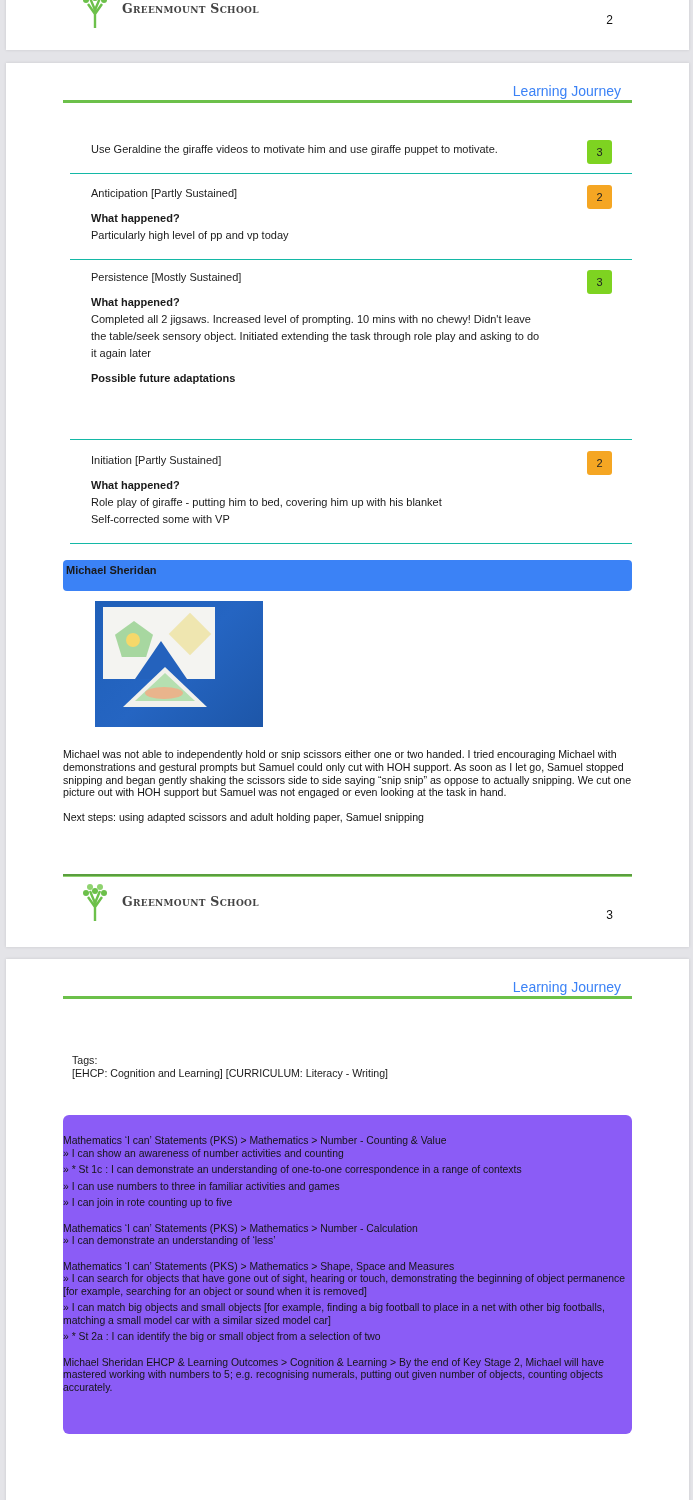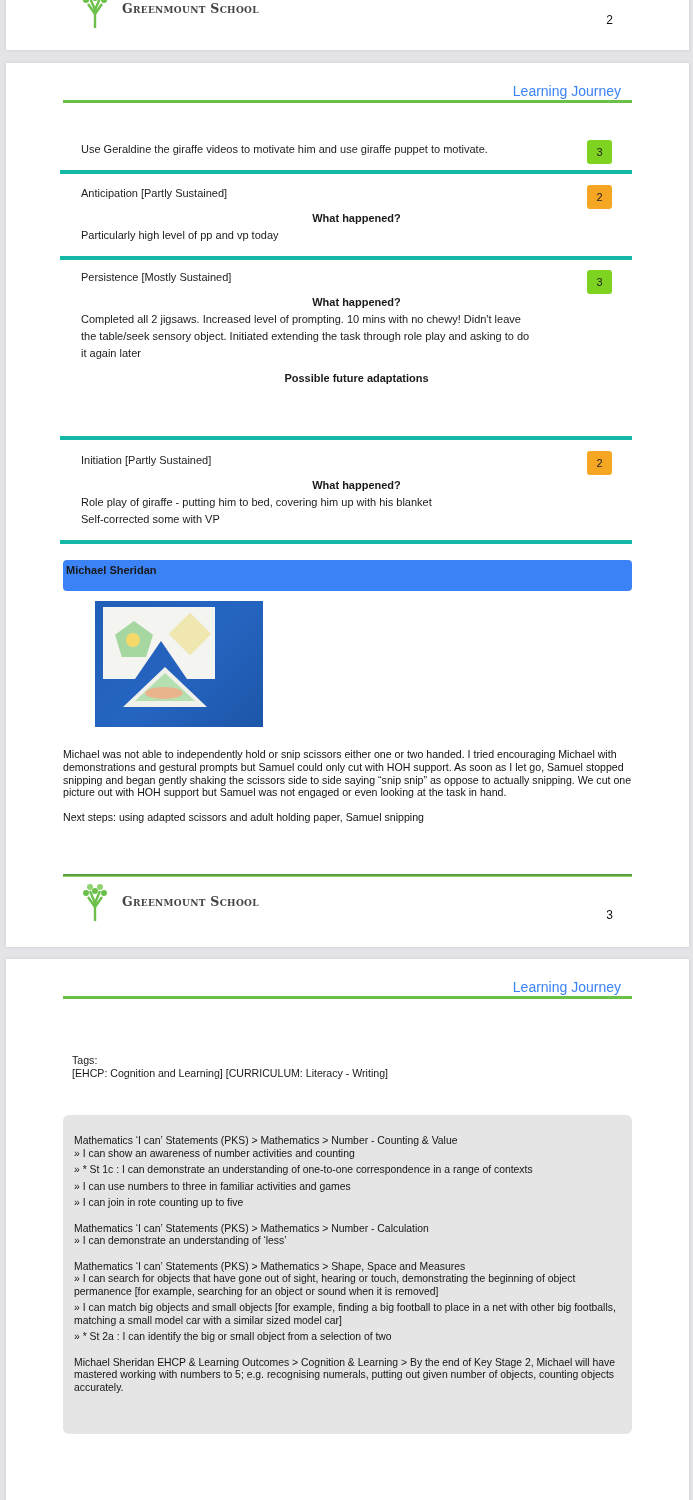--- a/index.html
+++ b/index.html
@@ -63,29 +63,29 @@
       position: absolute;
       left: 57px;
       right: 57px;
       height: 3px;
       background: #5a9e3e;
       border-bottom: 1px solid #8fd36f;
     }
 
     .entry {
       position: absolute;
-      left: 54px;
-      right: 57px;
-      border-bottom: 4px solid #14b8a6;
+      left: 64px;
+      right: 57px;
+      border-bottom: 1px solid #14b8a6;
       padding-left: 21px;
       font-size: 11px;
       line-height: 17px;
     }
     .entry .title { color: #222; }
-    .entry .label { font-weight: bold; margin-top: 8px; text-align: center; }
+    .entry .label { font-weight: bold; margin-top: 8px; }
     .badge {
       position: absolute;
       right: 20px;
       width: 25px;
       height: 24px;
       border-radius: 3px;
       font-size: 11px;
       text-align: center;
       line-height: 24px;
       color: #222;
@@ -193,23 +193,23 @@
       top: 95px;
       font-size: 10.6px;
       line-height: 13px;
     }
     .curr-box {
       position: absolute;
       left: 57px;
       right: 57px;
       top: 156px;
       height: 319px;
-      background: #e5e5e5;
+      background: #8b5cf6;
       border-radius: 6px;
-      padding: 20px 6px 0 11px;
+      padding: 20px 6px 0 0;
       font-size: 10.4px;
       line-height: 12.5px;
       color: #151515;
     }
     .curr-group { margin-bottom: 13px; }
     .curr-item { margin-top: 4px; }
     .curr-item.first { margin-top: 0; }
   </style>
 </head>
 <body>

